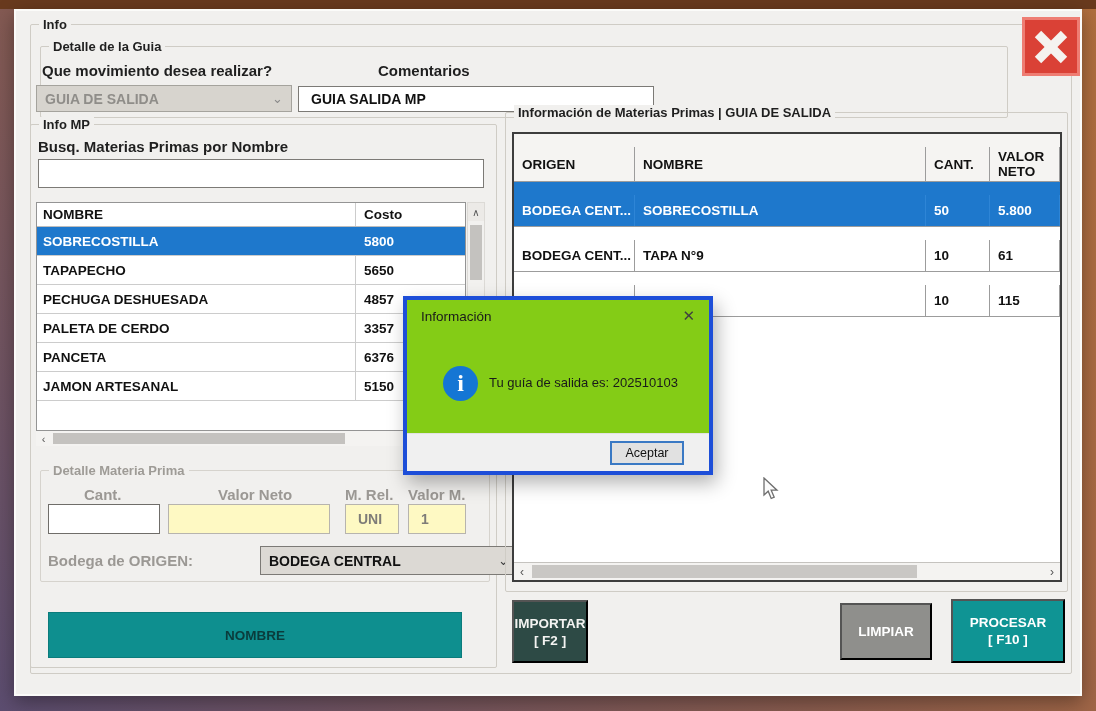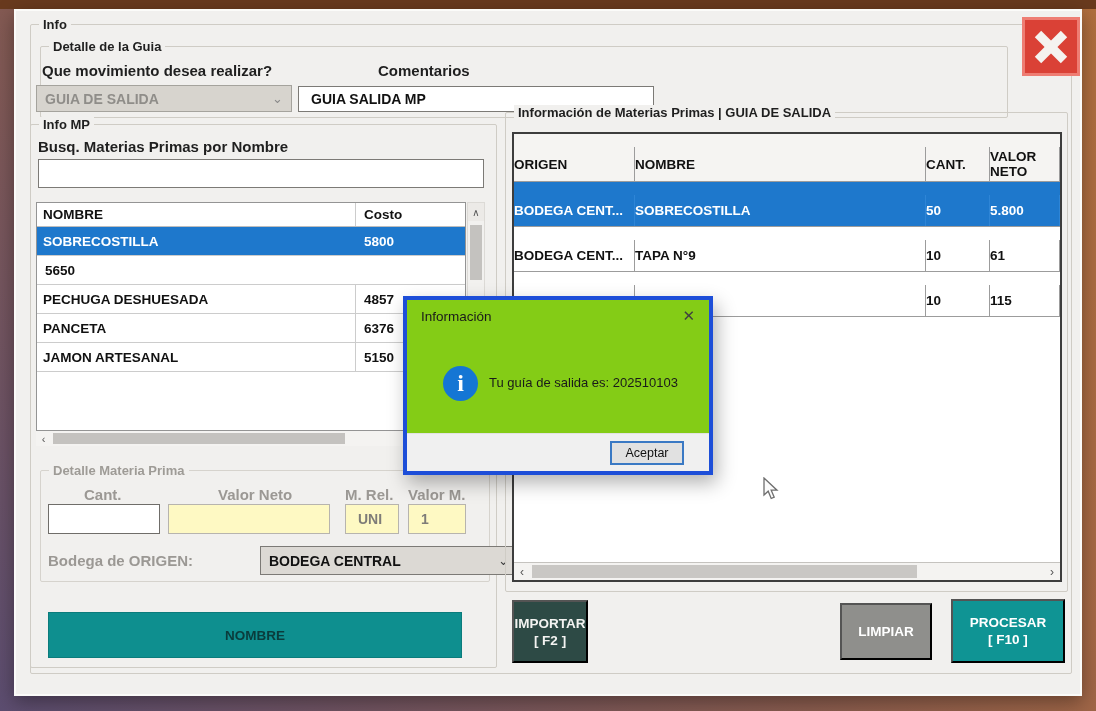--- a/index.html
+++ b/index.html
@@ -57,21 +57,21 @@
   .hscroll { position:absolute; left:36px; top:431px; width:430px; height:15px; background:#f4f3f1; display:flex; align-items:center; }
   .hscroll .arr { width:15px; text-align:center; font-size:11px; color:#555; }
   .hscroll .thumb { position:absolute; left:17px; top:2px; width:292px; height:11px; background:#c4c2bf; }
 
   
   .rtable { position:absolute; left:512px; top:132px; width:550px; height:450px; background:#fff; border:2px solid #3d3d3d; }
   .rrow { display:flex; align-items:stretch; font-weight:bold; font-size:13.5px; color:#111; border-bottom:1px solid #9c9c9c; }
   .rrow.hdr { height:48px; background:#f5f4f2; }
   .rrow.body { height:45px; background:#fff; }
   .rrow.sel { background:#1e78cc; color:#fff; }
-  .rcell { display:flex; align-items:center; border-right:1px solid #9c9c9c; overflow:hidden; white-space:nowrap;margin-top:13px; }
+  .rcell { display:flex; align-items:center; padding-left:8px; border-right:1px solid #9c9c9c; overflow:hidden; white-space:nowrap;margin-top:13px; }
   .rrow.sel .rcell { border-right-color:#2e85d6; }
   .col-origen { width:121px; }
   .col-nombre { width:291px; }
   .col-cant   { width:64px; }
   .col-valor  { width:70px; padding-right:4px; line-height:15px; white-space:normal; }
   .rhscroll { position:absolute; left:0; bottom:0; width:546px; height:18px; background:#f4f3f1; border-top:1px solid #c5c3bf; display:flex; align-items:center; }
   .rhscroll .arr { width:16px; text-align:center; font-size:12px; color:#555; }
   .rhscroll .thumb { position:absolute; left:18px; top:2px; width:385px; height:13px; background:#c9c7c4; }
 
   
@@ -136,25 +136,30 @@
 <div class="ltable">
   <div class="lrow hdr">
     <div class="c-name">NOMBRE</div>
     <div class="c-cost">Costo</div>
   </div>
   <div class="lrow sel">
     <div class="c-name">SOBRECOSTILLA</div>
     <div class="c-cost">5800</div>
   </div>
   <div class="lrow">
+    <div class="c-name">TAPAPECHO</div>
     <div class="c-cost">5650</div>
   </div>
   <div class="lrow">
     <div class="c-name">PECHUGA DESHUESADA</div>
     <div class="c-cost">4857</div>
+  </div>
+  <div class="lrow">
+    <div class="c-name">PALETA DE CERDO</div>
+    <div class="c-cost">3357</div>
   </div>
   <div class="lrow">
     <div class="c-name">PANCETA</div>
     <div class="c-cost">6376</div>
   </div>
   <div class="lrow">
     <div class="c-name">JAMON ARTESANAL</div>
     <div class="c-cost">5150</div>
   </div>
 </div>

